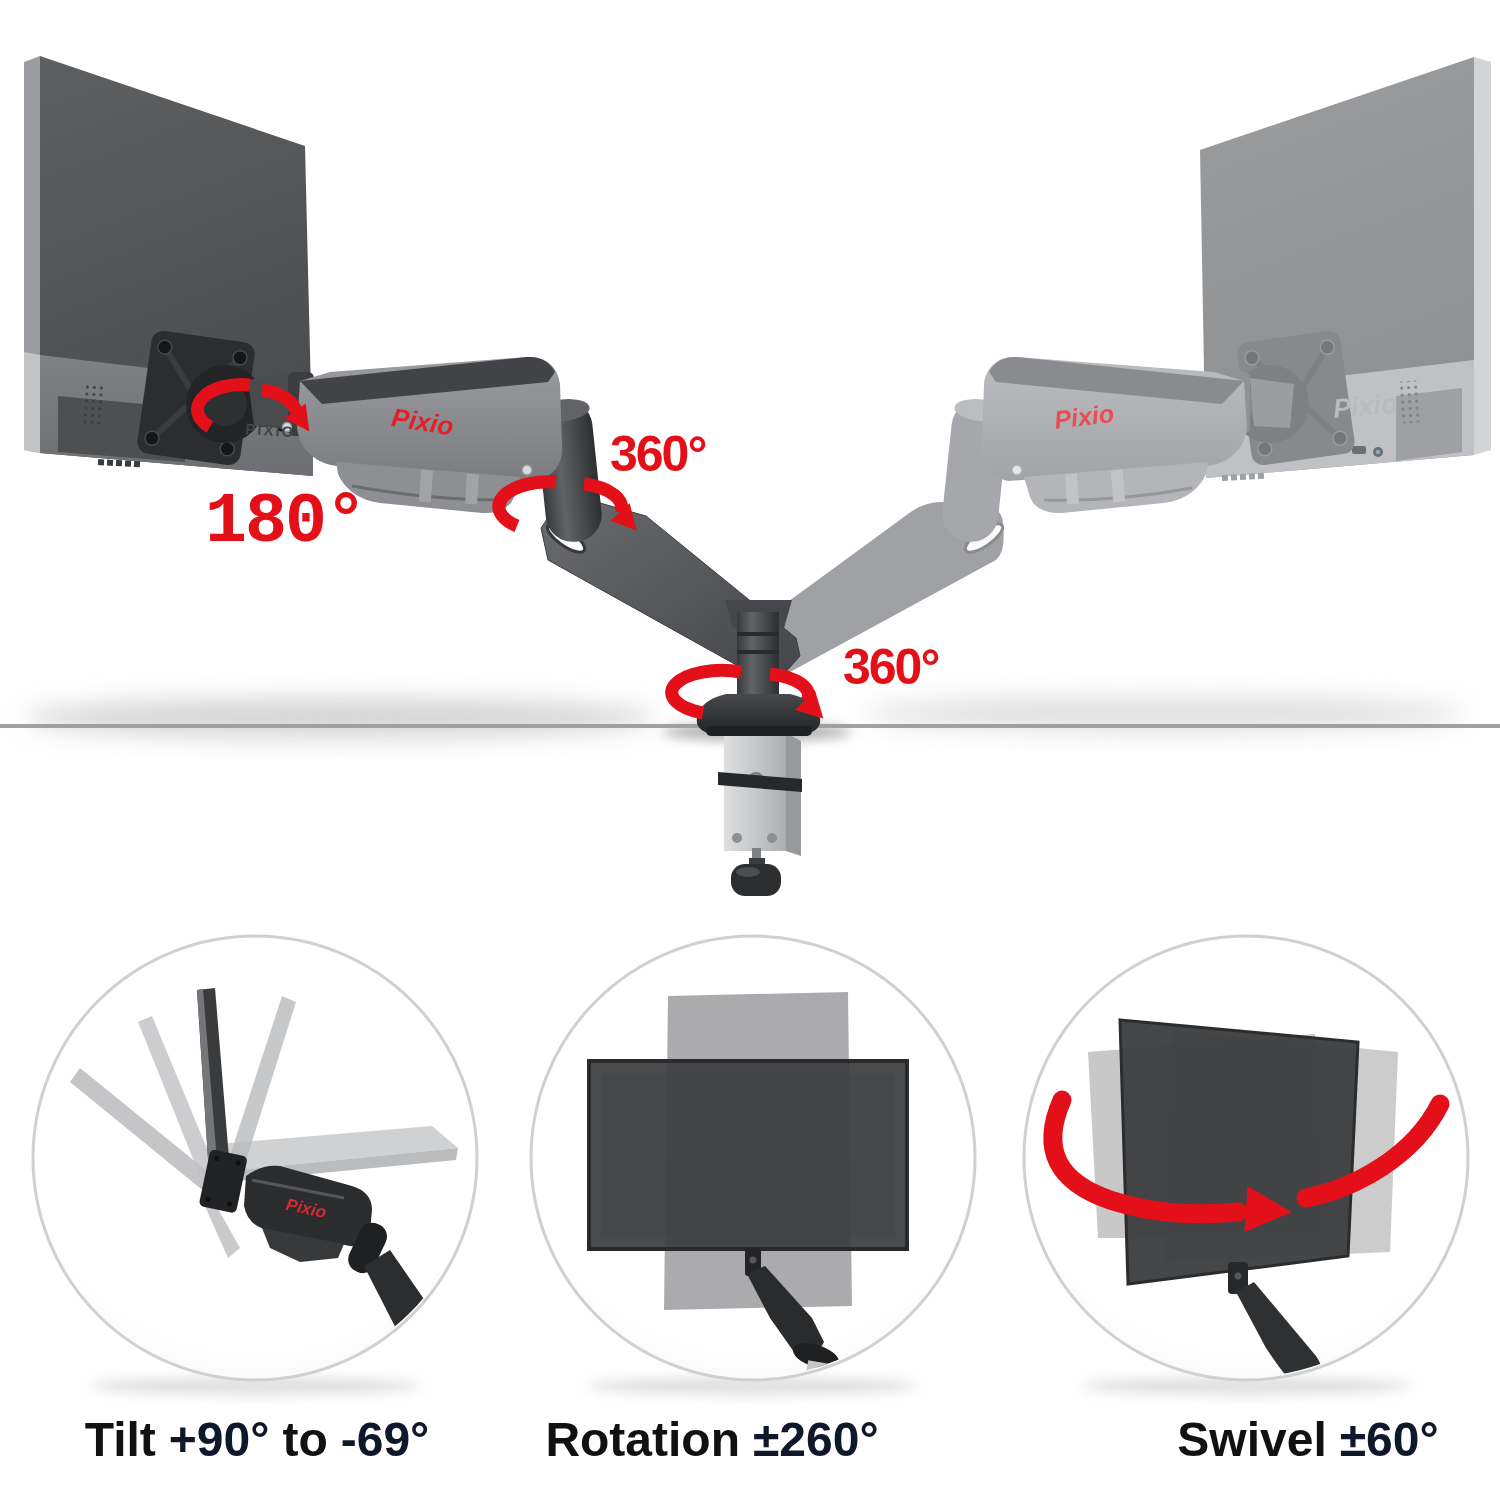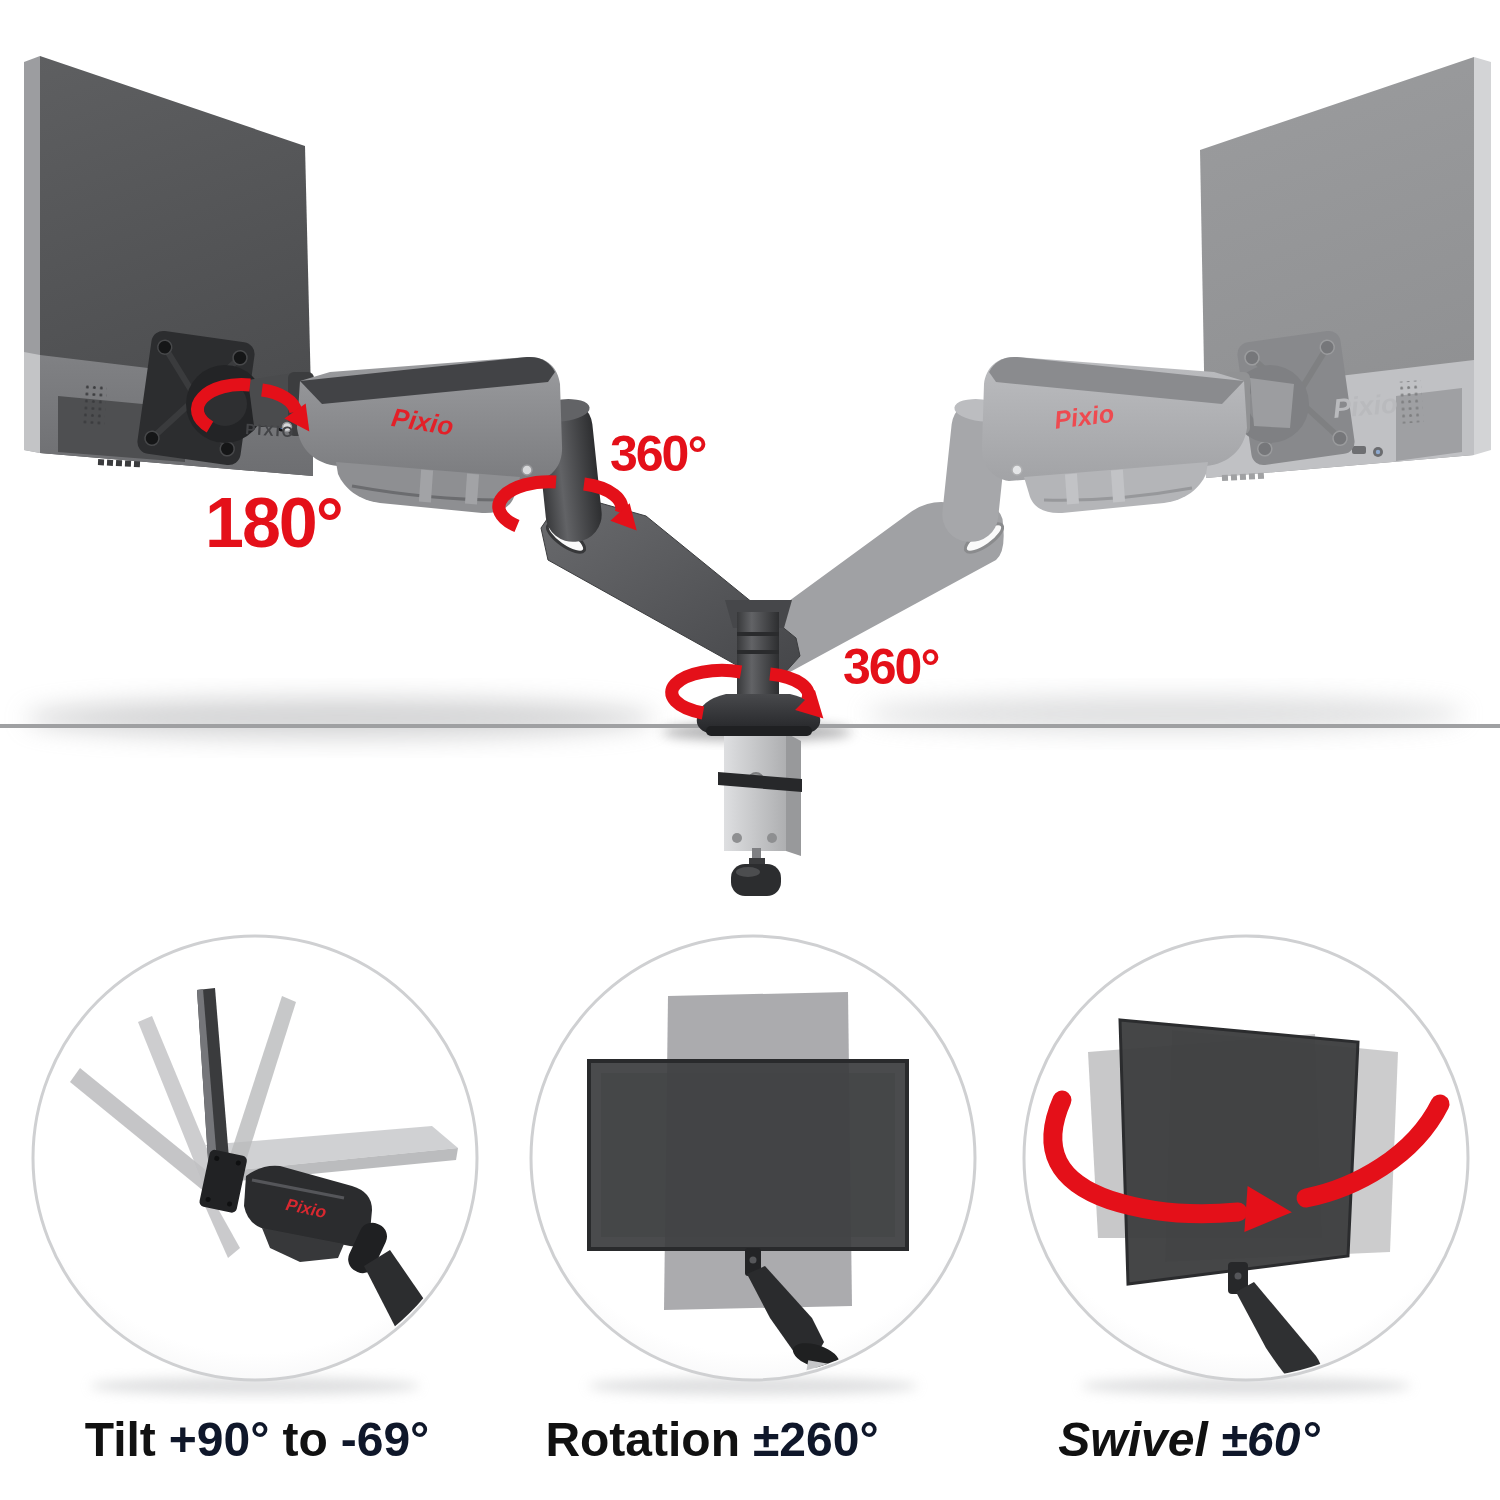--- a/index.html
+++ b/index.html
@@ -300,38 +300,38 @@
       <path d="M1236,1292 L1254,1282 L1316,1356 Q1326,1370 1320,1384 L1296,1388 Q1282,1372 1266,1348 Z" fill="#2f3032"></path>
       <g>
         <path d="M 1062 1100 C 1040 1150, 1058 1182, 1110 1200 C 1150 1213, 1196 1216, 1238 1212" stroke="#e41019" stroke-width="19" fill="none" stroke-linecap="round"></path>
         <path d="M 1306 1198 C 1356 1188, 1414 1156, 1440 1104" stroke="#e41019" stroke-width="19" fill="none" stroke-linecap="round"></path>
         <polygon points="0,-23 46,0 0,23" transform="translate(1246,1209) rotate(4)" fill="#e41019"></polygon>
       </g>
     </g>
   </g>
 </svg>
 
-<div class="angle-label" style="left:205px; top:488px; font-size:70px;">180°</div>
+<div class="angle-label" style="left:205px; top:488px; font-size:70px;font-family:Liberation Mono, monospace;">180°</div>
 <div class="angle-label" style="left:610px; top:429px;">360°</div>
 <div class="angle-label" style="left:843px; top:642px;">360°</div>
 
 <div class="logo" style="left:394px; top:404px; font-size:26px; color:#e32028; transform:rotate(9deg);">Pixio</div>
 <div class="logo" style="left:1053px; top:408px; font-size:25px; color:#ee4a50; transform:rotate(-7deg);">Pixio</div>
 <div class="logo" style="left:1332px; top:396px; font-size:27px; color:#b9babd; transform:rotate(-5deg);">Pixio</div>
 <div class="logo" style="left:246px; top:421px; font-size:15px; font-style:normal; color:#434447; letter-spacing:2px; transform:rotate(4deg);">PIXIO</div>
 <div class="logo" style="left:288px; top:1196px; font-size:17px; color:#d82830; transform:rotate(12deg);">Pixio</div>
 
 <div class="caption" style="left:257px;">
   <span>Tilt</span>
   <span class="red">+90°</span>
   <span>to</span>
   <span class="red">-69°</span>
 </div>
 <div class="caption" style="left:712px;">
   <span>Rotation</span>
   <span class="red">±260°</span>
 </div>
-<div class="caption" style="left:1189px;font-style:italic;">
+<div class="caption" style="left:1308px;">
   <span>Swivel</span>
   <span class="red">±60°</span>
 </div>
 
 </div>
 
 </body></html>

